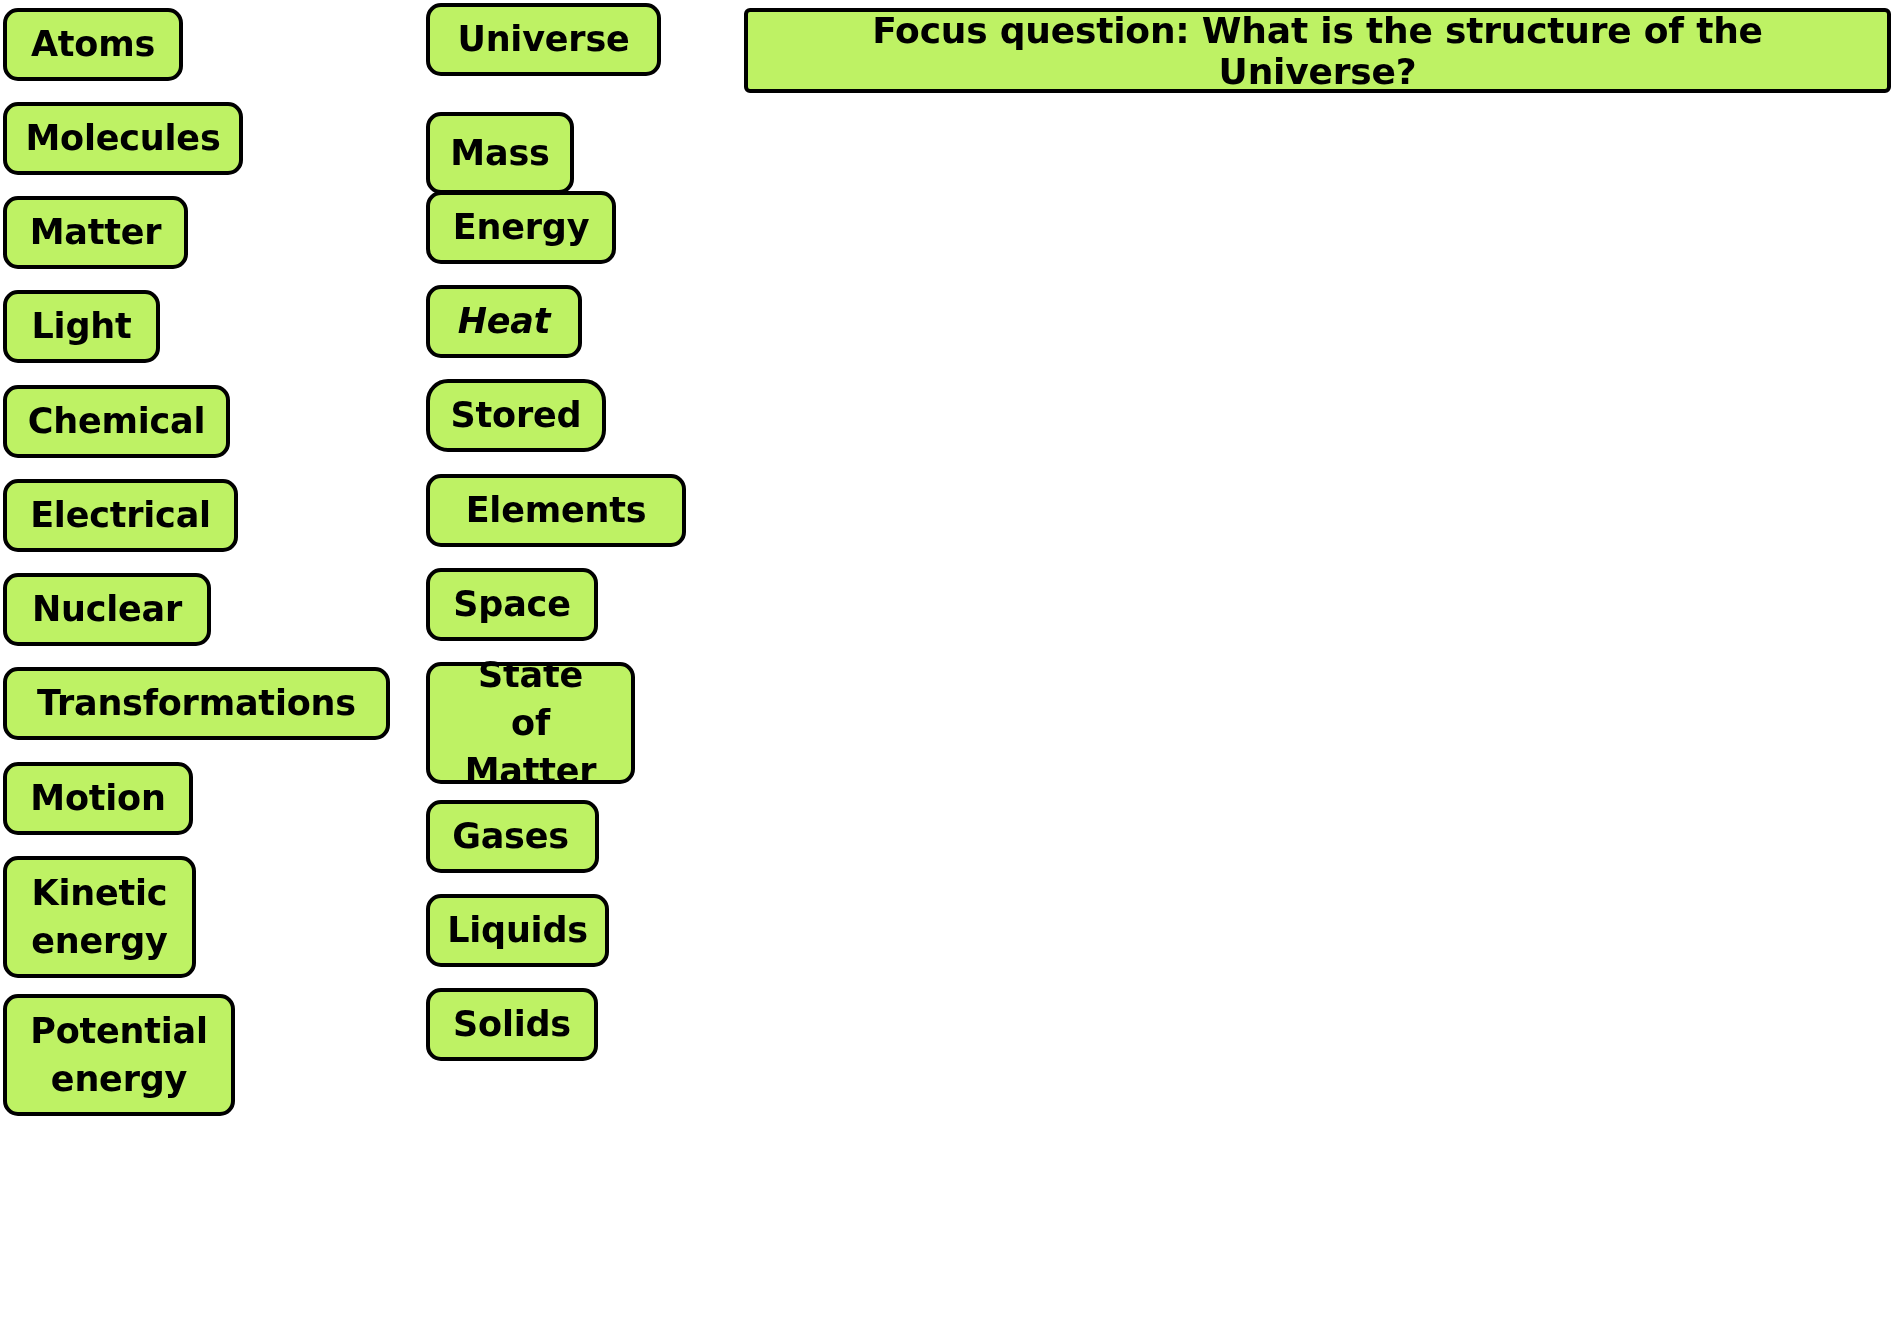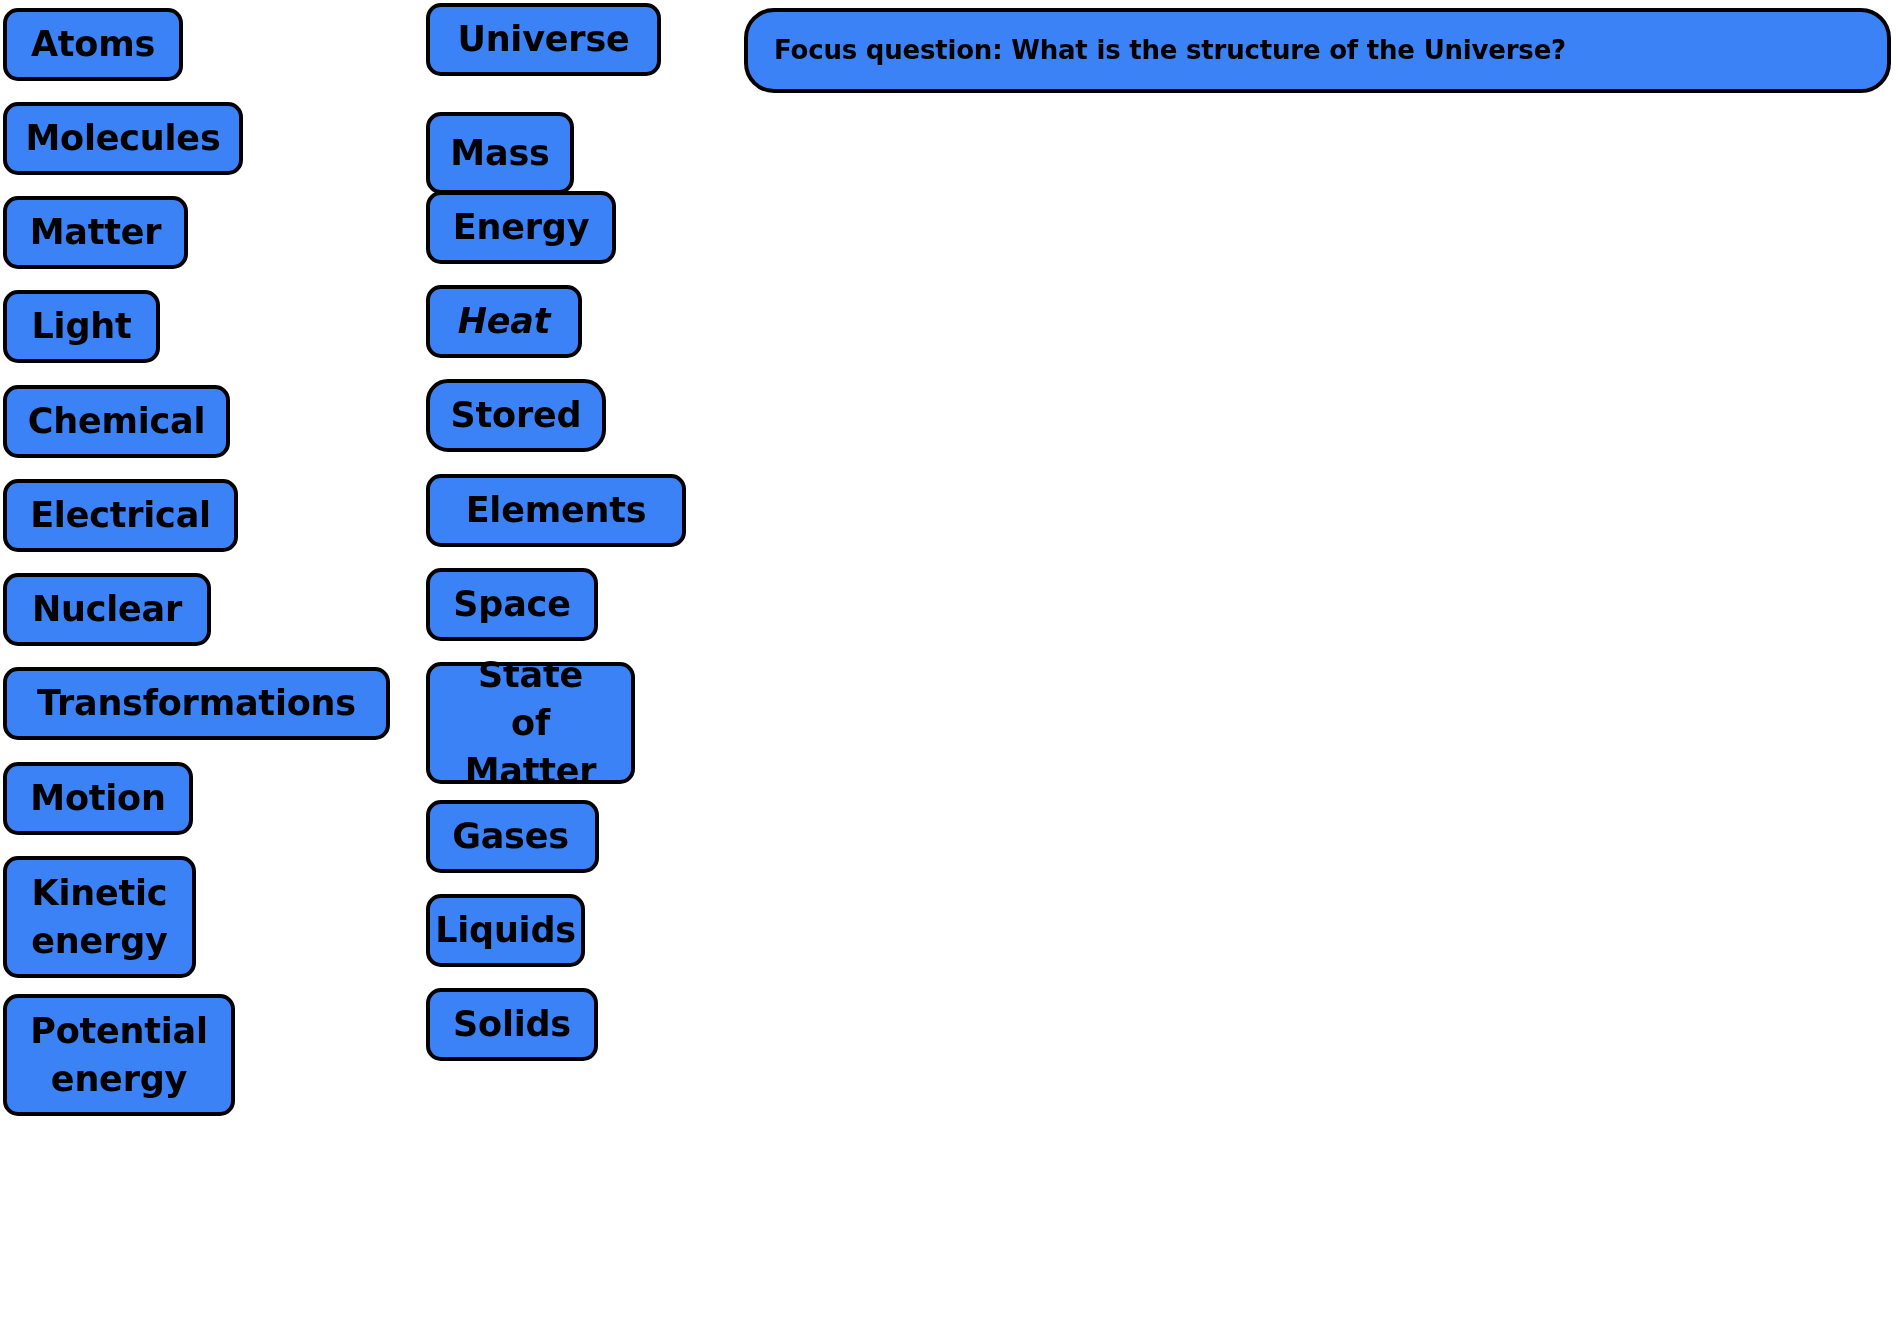--- a/index.html
+++ b/index.html
@@ -20,21 +20,21 @@
     position: absolute;
     left: 0;
     top: 0;
     width: 1898px;
     height: 1340px;
   }
 
   .node {
     position: absolute;
     box-sizing: border-box;
-    background: #3b82f6;
+    background: #bef264;
     border: 4px solid #000000;
     border-radius: 15px;
     color: #000000;
     font-weight: bold;
     font-size: 35px;
     line-height: 41px;
     letter-spacing: -0.2px;
     display: flex;
     align-items: center;
     justify-content: center;
@@ -43,23 +43,23 @@
     white-space: pre-line;
     user-select: none;
   }
 
   .node.two-line {
     line-height: 48px;
   }
 
   .node.focus {
     justify-content: flex-start;
-    padding: 0 26px;
-    font-size: 26px;
-    border-radius: 30px;
+    padding: 0 40px;
+    font-size: 36px;
+    border-radius: 6px;
   }
 </style>
 </head>
 <body>
 
 <div id="canvas">
     <div class="node focus" style="left: 744px; top: 8px; width: 1147px; height: 85px;">Focus question: What is the structure of the Universe?</div>
     <div>
       <div class="node" style="left: 3px; top: 8px; width: 180px; height: 73px;">Atoms</div>
       <div class="node" style="left: 3px; top: 102px; width: 240px; height: 73px;">Molecules</div>
@@ -79,16 +79,16 @@
       <div class="node" style="left: 426px; top: 3px; width: 235px; height: 73px;">Universe</div>
       <div class="node" style="left: 426px; top: 112px; width: 148px; height: 82px;">Mass</div>
       <div class="node" style="left: 426px; top: 191px; width: 190px; height: 73px;">Energy</div>
       <div class="node" style="left: 426px; top: 285px; width: 156px; height: 73px; font-style: italic;">Heat</div>
       <div class="node" style="left: 426px; top: 379px; width: 180px; height: 73px; border-radius: 22px;">Stored</div>
       <div class="node" style="left: 426px; top: 474px; width: 260px; height: 73px;">Elements</div>
       <div class="node" style="left: 426px; top: 568px; width: 172px; height: 73px; text-align: center;">Space</div>
       <div class="node two-line" style="left: 426px; top: 662px; width: 209px; height: 122px;">State of
 Matter</div>
       <div class="node" style="left: 426px; top: 800px; width: 173px; height: 73px; padding-left: 20px;">Gases</div>
-      <div class="node" style="left: 426px; top: 894px; width: 159px; height: 73px;">Liquids</div>
+      <div class="node" style="left: 426px; top: 894px; width: 183px; height: 73px;">Liquids</div>
       <div class="node" style="left: 426px; top: 988px; width: 172px; height: 73px;">Solids</div>
     </div>
   </div>
 
 </body></html>

